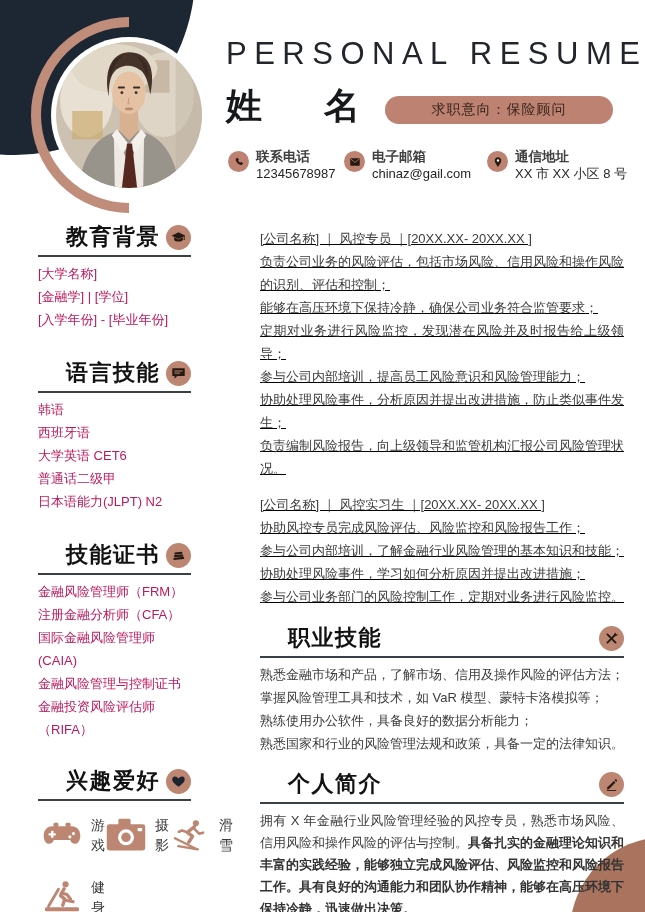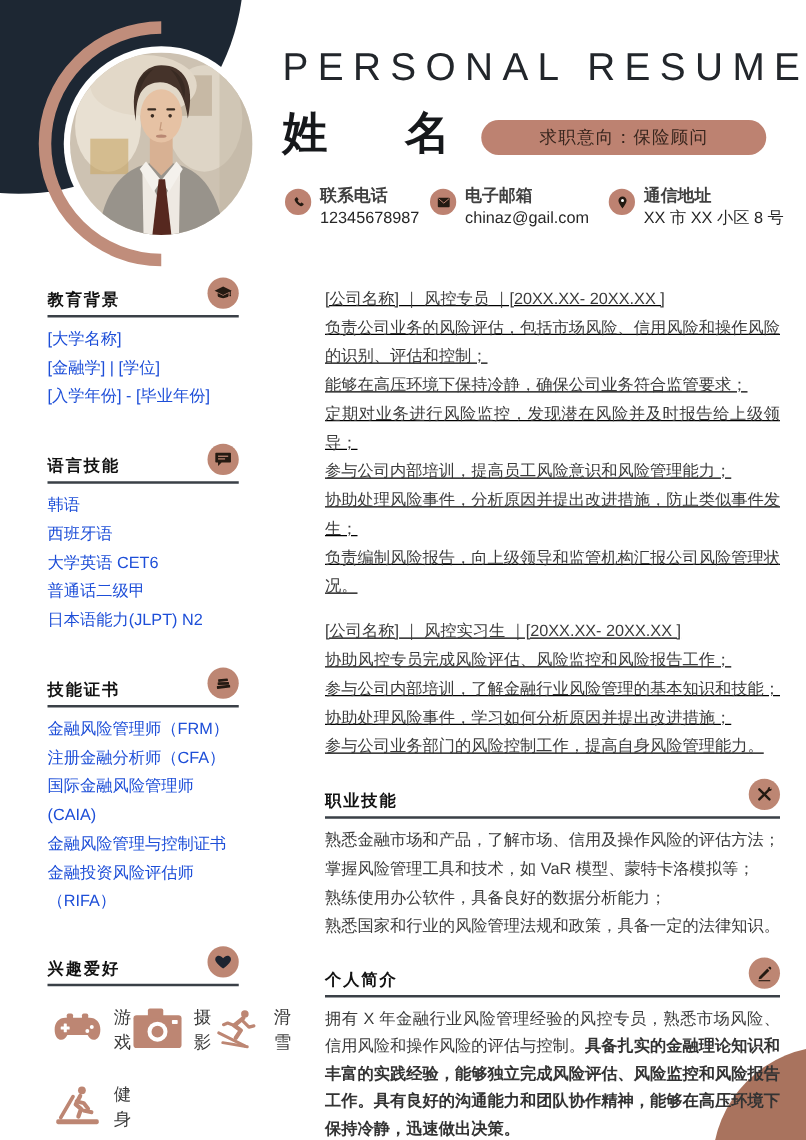--- a/index.html
+++ b/index.html
@@ -55,28 +55,28 @@
   .col-right { position:absolute; left:260px; top:222px; width:364px; z-index:4; }
   section { margin-top:0; }
   .sec-gap-l { margin-top:27px; }
   .sec-gap-hobby { margin-top:25px; }
   .sec-gap-skill { margin-top:15px; }
   .sec-gap-profile { margin-top:14px; }
   .sec-head {
     display:flex; justify-content:space-between; align-items:flex-end;
     border-bottom:2px solid #3a4047; padding-bottom:3px;
   }
-  .sec-title { font-size:13px; font-weight:bold; color:#121212; letter-spacing:1.5px; }
+  .sec-title { font-size:22px; font-weight:bold; color:#121212; letter-spacing:1.5px;margin-left:28px; }
   .sec-icon {
     width:25px; height:25px; border-radius:50%; background:#bd8673; flex:none;
     display:flex; align-items:center; justify-content:center; margin-bottom:2px;
   }
   .sec-icon svg { width:15px; height:15px; }
   .lines { padding-top:5px; }
-  .line { font-size:13px; color:#1d4ed8; line-height:23px; }
+  .line { font-size:13px; color:#be185d; line-height:23px; }
   .para { font-size:13px; color:#3b3b3b; line-height:23px; text-align:justify; }
   .job + .job { margin-top:13px; }
   .job-header { font-size:13px; color:#3b3b3b; line-height:23px; }
   .work-lines { padding-top:5px;text-decoration:underline; }
   .profile-text { padding-top:6px; font-size:13px; color:#3b3b3b; line-height:22px; text-align:justify; }
   .profile-text .bold { font-weight:bold; color:#333; }
   
   .hobby-grid {
     display:grid; grid-template-columns:1fr 1fr 1fr; row-gap:22px;
     padding:14px 0 0 4px;
@@ -314,21 +314,21 @@
               <div class="para">负责编制风险报告，向上级领导和监管机构汇报公司风险管理状况。</div>
             </div>
         </div>
         <div class="job">
           <div class="job-header">[公司名称] ｜ 风控实习生  ｜[20XX.XX- 20XX.XX ]</div>
           <div>
 
           <div class="para">协助风控专员完成风险评估、风险监控和风险报告工作；</div>
               <div class="para">参与公司内部培训，了解金融行业风险管理的基本知识和技能；</div>
               <div class="para">协助处理风险事件，学习如何分析原因并提出改进措施；</div>
-              <div class="para">参与公司业务部门的风险控制工作，提高自身风险管理能力。</div>
+              <div class="para">参与公司业务部门的风险控制工作，定期对业务进行风险监控。</div>
             </div>
         </div>
       </div>
     </section>
 
     <section class="sec-gap-skill">
       <div class="sec-head">
         <span class="sec-title">职业技能</span>
         <span class="sec-icon">
           <svg viewBox="0 0 24 24" fill="#241a12">

